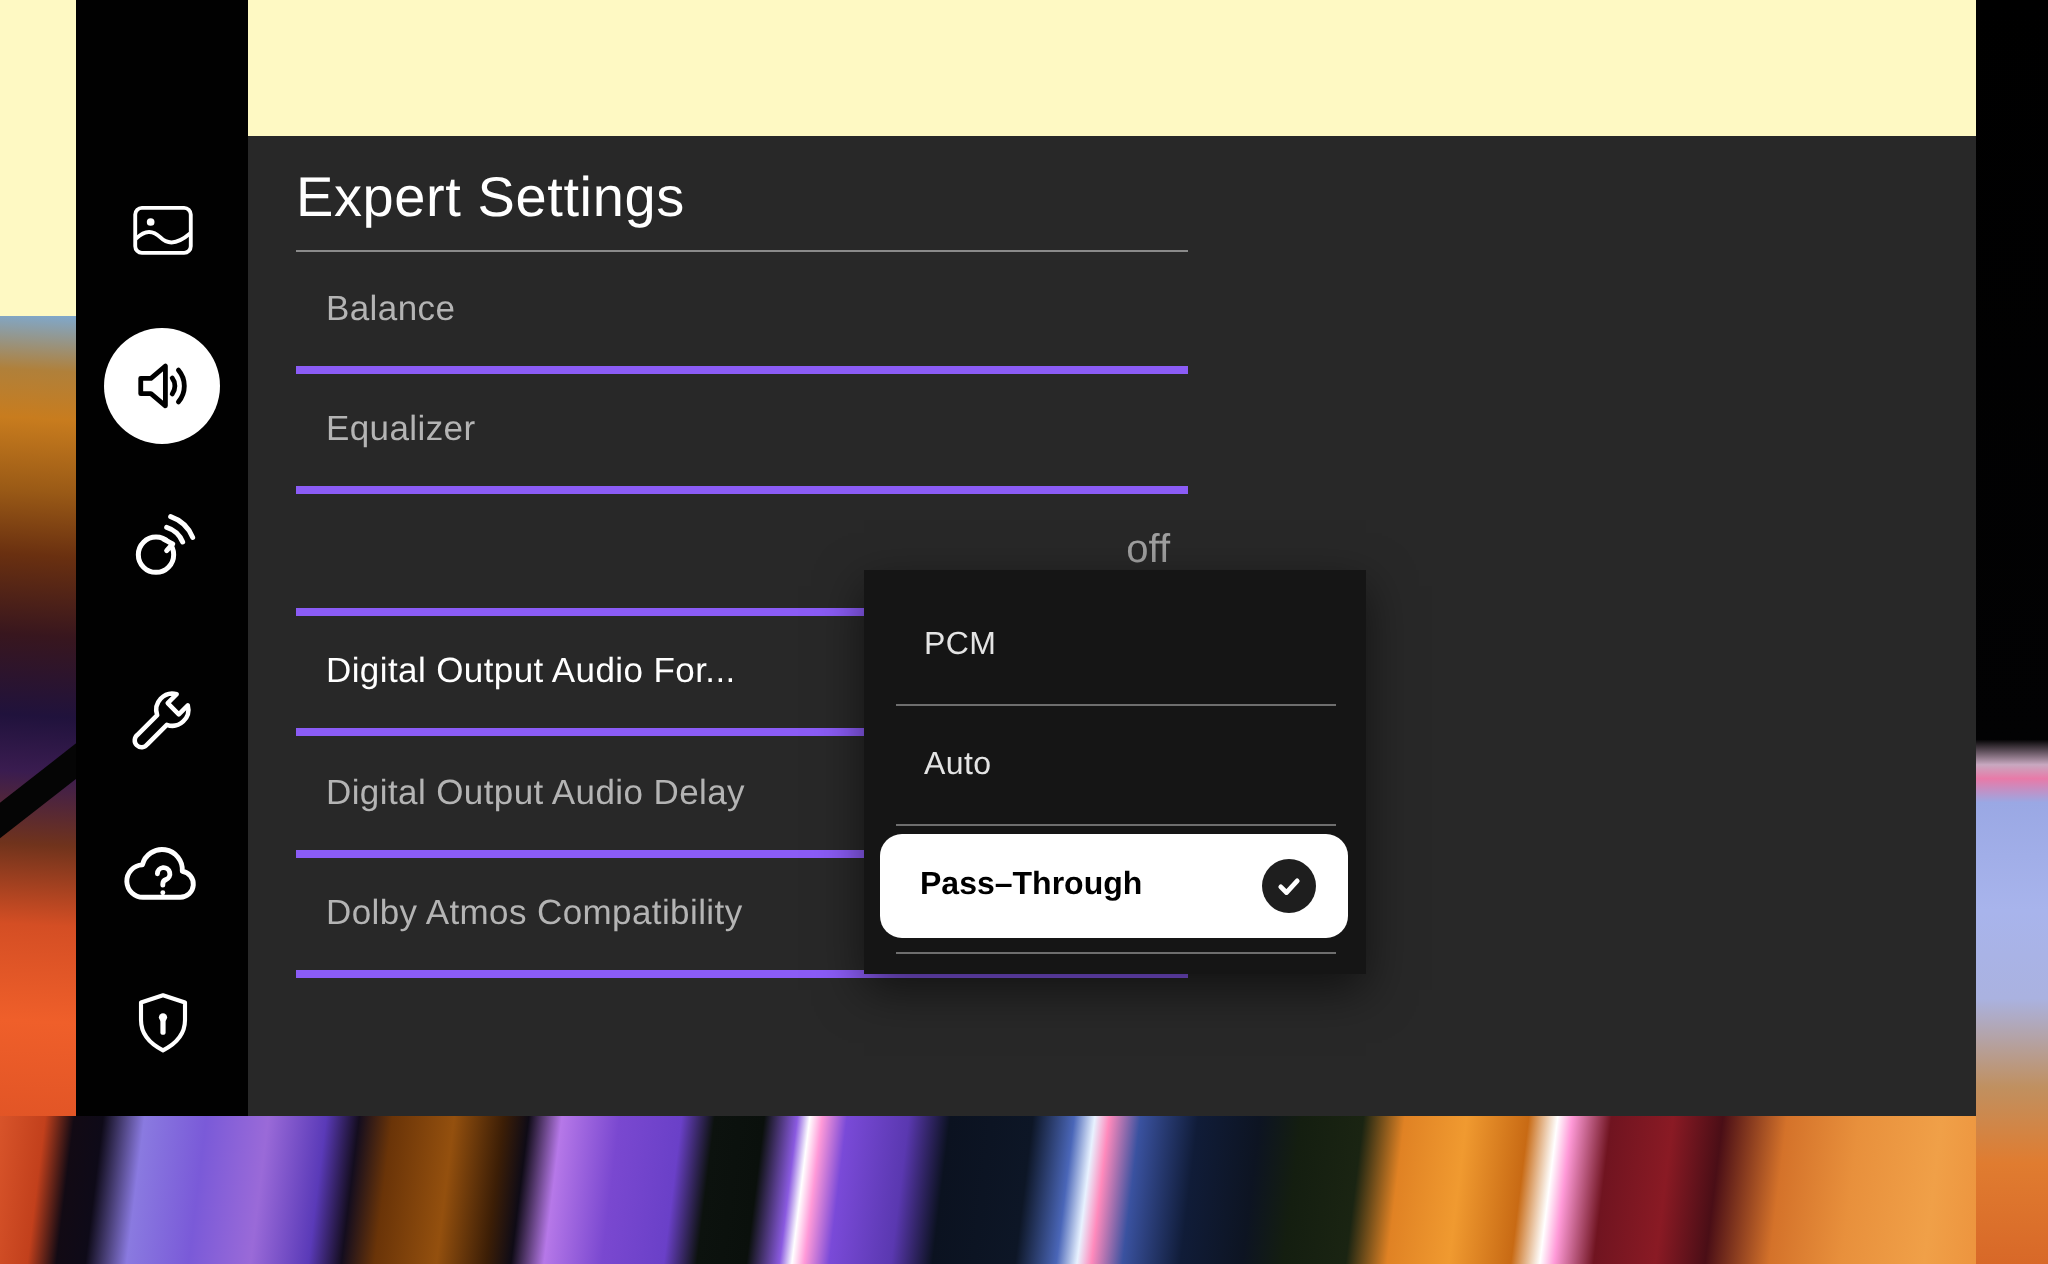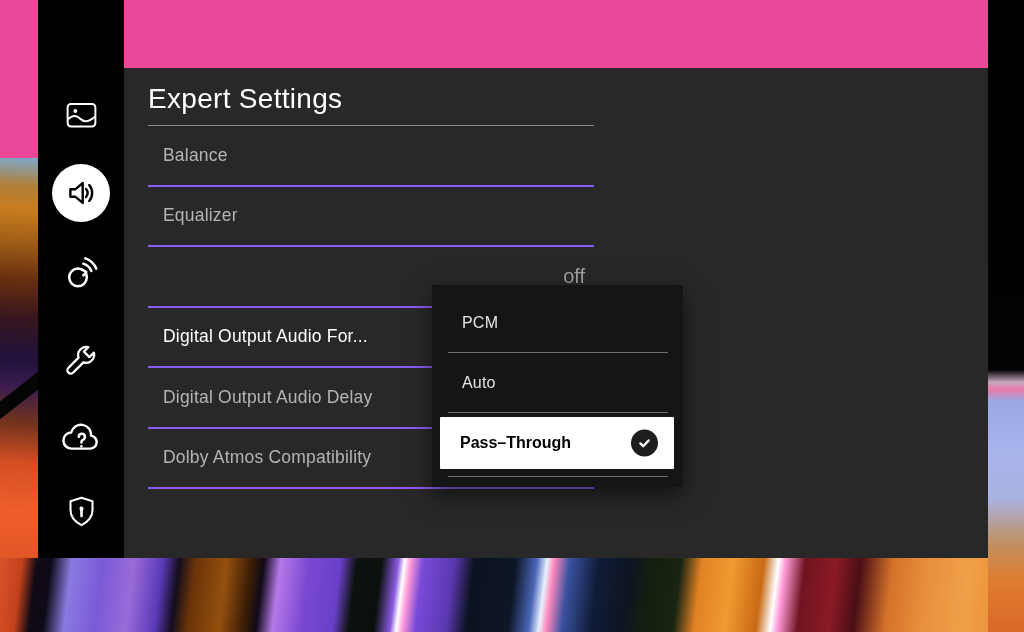--- a/index.html
+++ b/index.html
@@ -1,18 +1,18 @@
 <!DOCTYPE html>
 <html><head>
 <meta charset="utf-8">
 <style>
   * { margin:0; padding:0; box-sizing:border-box; }
   html,body { width:1024px; height:632px; }
   body { font-family:"Liberation Sans", sans-serif; background:#000; overflow:hidden; }
-  .screen { position:relative; width:1024px; height:632px; background:#ec4899; overflow:hidden;text-align:right; }
+  .screen { position:relative; width:1024px; height:632px; background:#fef9c3; overflow:hidden;text-align:right; }
 
   
   .wp-left { position:absolute; left:0; top:158px; width:38px; height:400px;
     background:linear-gradient(183deg,
       #7fa8cc 0%, #b0803a 7%, #c87c1e 13%, #9a5a16 22%, #6a3010 30%,
       #38161e 40%, #20123c 50%, #3a1c50 57%, #70331c 66%,
       #d44e24 76%, #ef5f2a 88%, #e25526 100%); }
   .wp-left::after { content:""; position:absolute; left:-18px; top:232px; width:70px; height:14px;
     background:#050505; transform:rotate(-38deg); }
   .wp-bottom { position:absolute; left:0; top:558px; width:1024px; height:74px;
@@ -41,33 +41,33 @@
   .side-item { position:absolute; left:0; width:86px; display:flex; align-items:center; justify-content:center; }
   .side-item svg { display:block; }
   .active-circle { width:58px; height:58px; border-radius:50%; background:#fff;
     display:flex; align-items:center; justify-content:center; }
 
   
   .panel { position:absolute; left:124px; top:68px; width:864px; height:490px; background:#282828; }
   .panel-title { position:absolute; left:24px; top:15px; font-size:28px; color:#ffffff; letter-spacing:.3px; }
   .menu { position:absolute; left:24px; top:57px; width:446px; border-top:1px solid #8a8a8a; }
   .menu-row { position:relative; height:60.5px; display:flex; align-items:center;
-    padding:0 9px 0 15px; border-bottom:2px solid #8b5cf6; }
+    padding:0 9px 0 15px; border-bottom:4px solid #8b5cf6; }
   .menu-row .label { font-size:17.5px; color:#b4b4b4; letter-spacing:.2px; }
   .menu-row.focused .label { color:#ffffff; font-weight:normal; }
   .menu-row .value { margin-left:auto; font-size:20px; color:#a0a0a0; }
 
   
   .dropdown { position:absolute; left:432px; top:285px; width:251px; height:202px;
     background:#151515; padding-top:8px; box-shadow:0 8px 22px rgba(0,0,0,.55); }
   .dd-row { position:relative; height:60px; display:flex; align-items:center; padding-left:30px; }
   .dd-row::after { content:""; position:absolute; left:16px; right:15px; bottom:0; height:1px; background:#6e6e6e; }
   .dd-row .dd-label { font-size:16px; color:#e4e4e4; letter-spacing:.2px; }
   .dd-selected { position:relative; margin:4px 9px 0 8px; height:52px; background:#ffffff;
-    display:flex; align-items:center; padding-left:20px; border-radius:1px; }
+    display:flex; align-items:center; padding-left:20px; border-radius:11px; }
   .dd-selected .dd-label { color:#000000; font-weight:bold; }
   .check-badge { position:absolute; right:16px; top:50%; transform:translateY(-50%);
     width:27px; height:27px; border-radius:50%; background:#1e1e1e;
     display:flex; align-items:center; justify-content:center; }
   .dd-bottom-line { margin:7px 15px 0 16px; height:1px; background:#6e6e6e; }
 </style>
 </head>
 <body>
 
 <div class="screen">

